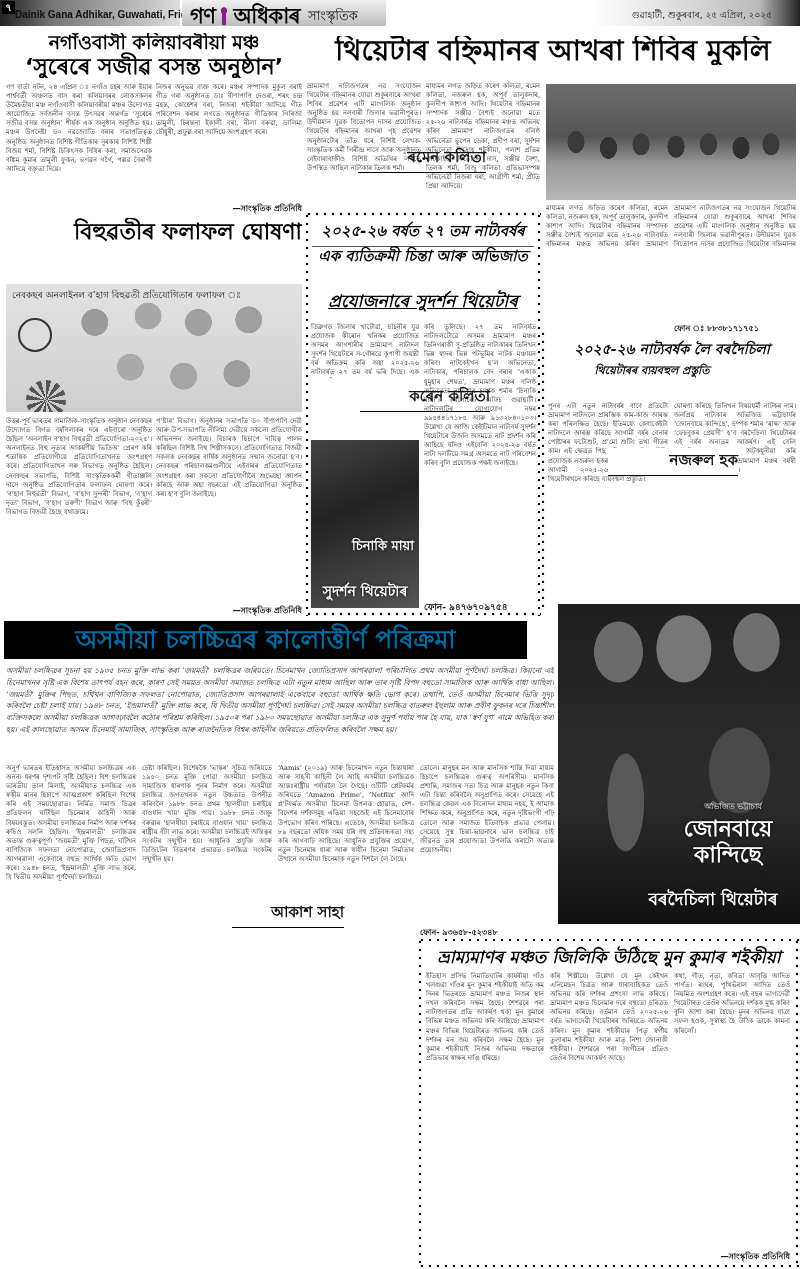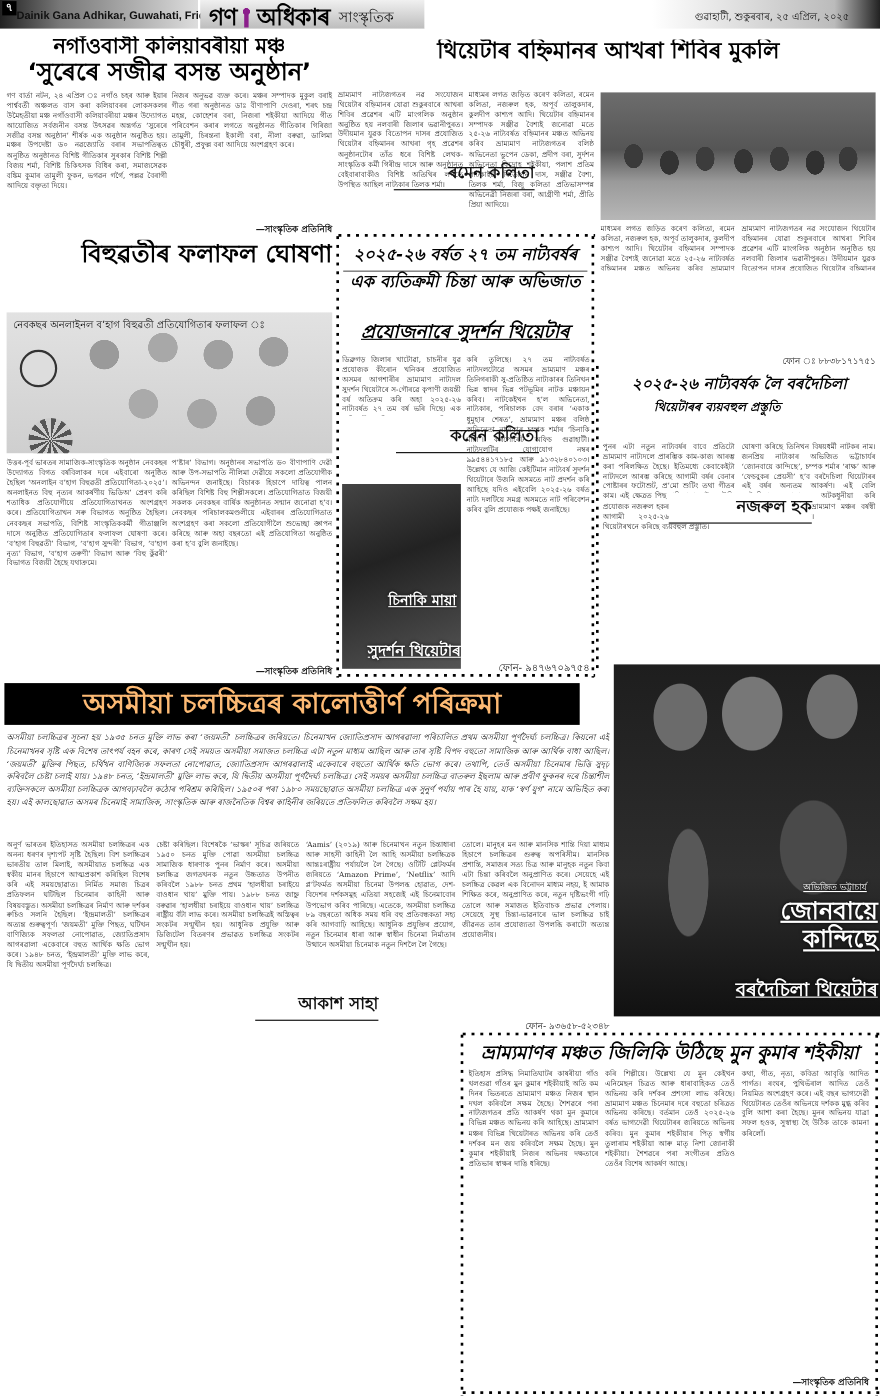--- a/index.html
+++ b/index.html
@@ -25,34 +25,34 @@
 
   
   .headline { font-family: "DejaVu Sans", sans-serif; font-weight: bold; color: #000; text-align: center; line-height: 1.05; white-space: nowrap; overflow: hidden; }
   .body-text { font-family: "DejaVu Serif", serif; font-size: 6.6px; line-height: 9.1px; color: #222; text-align: justify; overflow: hidden; }
   .col { position: absolute; }
   .byline { font-family: "DejaVu Sans", sans-serif; font-weight: bold; font-size: 15px; text-align:right; border-bottom: 1.5px solid #000; padding-bottom: 2px; white-space: nowrap; }
   .credit { font-family: "DejaVu Sans", sans-serif; font-size: 8px; font-weight: bold; text-align: right; white-space: nowrap; }
   .dotted-v { position: absolute; width: 4px; background-image: radial-gradient(circle, #000 1.3px, transparent 1.6px); background-size: 4px 8px; background-repeat: repeat-y; }
   .dotted-h { position: absolute; height: 4px; background-image: radial-gradient(circle, #000 1.3px, transparent 1.6px); background-size: 8px 4px; background-repeat: repeat-x; }
   .photo { position: absolute; overflow: hidden; background: #8a8a8a; }
-  .phone { font-family: "DejaVu Sans", sans-serif; font-size: 9px; font-weight: normal; text-align: right; white-space: nowrap; }
+  .phone { font-family: "DejaVu Sans", sans-serif; font-size: 9px; font-weight: bold; white-space: nowrap; }
 
   
   #a1-head { position: absolute; left: 6px; top: 33px; width: 296px; }
   #a1-head .l1 { font-size: 19px; }
   #a1-head .l2 { font-size: 22px; margin-top: 2px; }
 
   
   #a3-head { position: absolute; left: 6px; top: 218px; width: 296px; }
   #a3-head .l1 { font-size: 22px; }
   #a3-head .l2 { font-size: 22px; margin-top: 2px; text-align: right; }
 
   
-  #a2-head { position: absolute; left: 306px; top: 36px; width: 494px; font-size: 20px; }
+  #a2-head { position: absolute; left: 306px; top: 36px; width: 494px; font-size: 28px; }
 
   
   .crowd-photo { background:
       radial-gradient(ellipse 14px 18px at 12% 50%, #3a3a3a 60%, transparent 62%),
       radial-gradient(ellipse 14px 18px at 25% 55%, #333 60%, transparent 62%),
       radial-gradient(ellipse 14px 18px at 38% 52%, #3c3c3c 60%, transparent 62%),
       radial-gradient(ellipse 14px 18px at 52% 54%, #343434 60%, transparent 62%),
       radial-gradient(ellipse 14px 18px at 65% 52%, #3a3a3a 60%, transparent 62%),
       radial-gradient(ellipse 14px 18px at 78% 55%, #303030 60%, transparent 62%),
       radial-gradient(ellipse 14px 18px at 90% 52%, #3a3a3a 60%, transparent 62%),
@@ -68,24 +68,24 @@
       linear-gradient(#e2e2e2, #cfcfcf); }
   .poster-photo { background: linear-gradient(160deg, #444 0%, #222 40%, #555 100%); }
   .big-poster { background:
       radial-gradient(ellipse 40px 50px at 25% 15%, #6b6b6b 60%, transparent 62%),
       radial-gradient(ellipse 45px 55px at 52% 14%, #777 60%, transparent 62%),
       radial-gradient(ellipse 38px 48px at 82% 12%, #6f6f6f 60%, transparent 62%),
       radial-gradient(ellipse 30px 80px at 28% 62%, #585858 60%, transparent 62%),
       radial-gradient(ellipse 50px 70px at 75% 52%, #4a4a4a 60%, transparent 62%),
       linear-gradient(#1e1e1e, #2d2d2d 60%, #111); }
 
-  .poster-title { position: absolute; font-family: "DejaVu Sans", sans-serif; font-weight: bold; color: #fff; text-align: right; white-space: nowrap; text-shadow: 0 0 3px #000; text-decoration: underline; }
+  .poster-title { position: absolute; font-family: "DejaVu Sans", sans-serif; font-weight: bold; color: #fff; text-align: center; white-space: nowrap; text-shadow: 0 0 3px #000; }
 
   
-  #film-banner { position: absolute; left: 4px; top: 621px; width: 523px; height: 38px; background: #000; color: #fdba74;
+  #film-banner { position: absolute; left: 4px; top: 621px; width: 523px; height: 38px; background: #000; color: #0369a1;
     font-family: "DejaVu Sans", sans-serif; font-size: 25px; font-weight: bold; text-align: center; line-height: 38px; white-space: nowrap; overflow: hidden; }
 
   .italic-intro { font-family: "DejaVu Serif", serif; font-style: italic; font-size: 7.5px; line-height: 11.8px; color: #111; text-align: justify; overflow: hidden; }
 
   .boxed-head { font-family: "DejaVu Sans", sans-serif; font-weight: bold; font-style: italic; color: #000; text-align: center; white-space: nowrap; overflow: hidden; }
 </style>
 </head>
 <body>
 
 <div class="mast">

